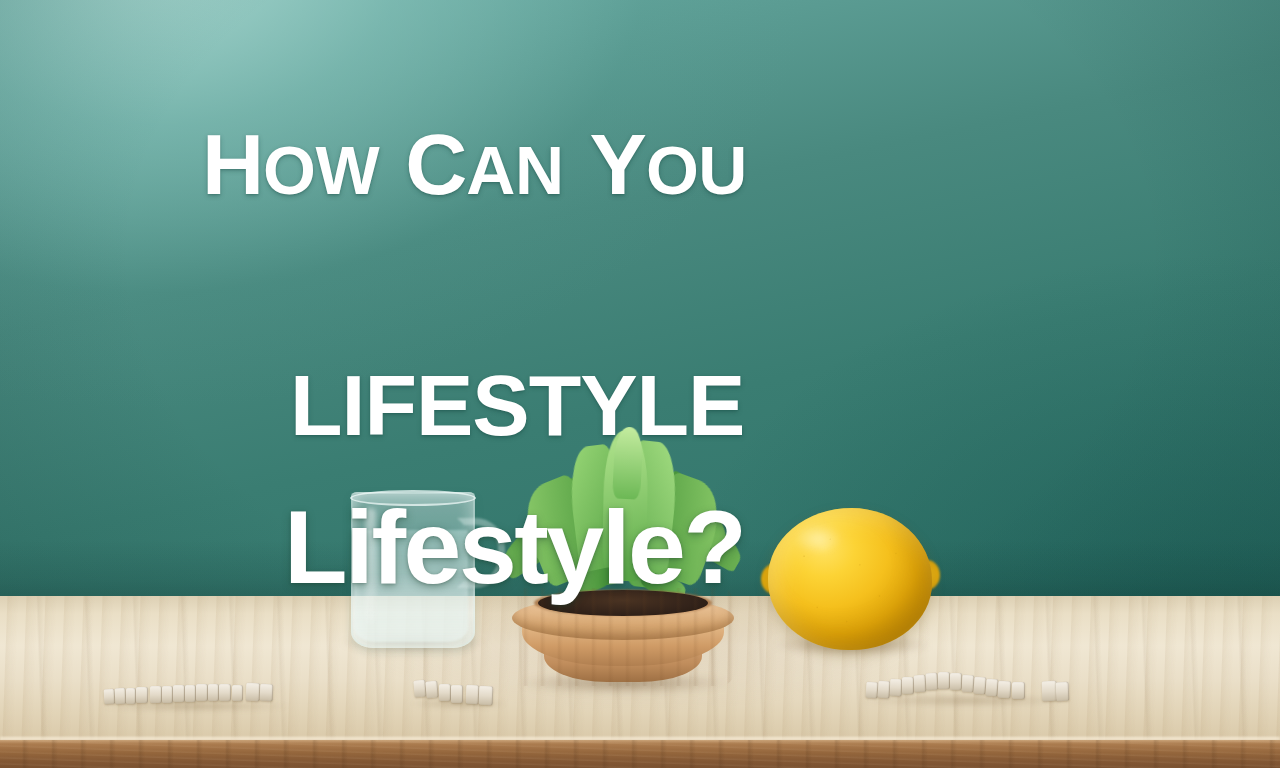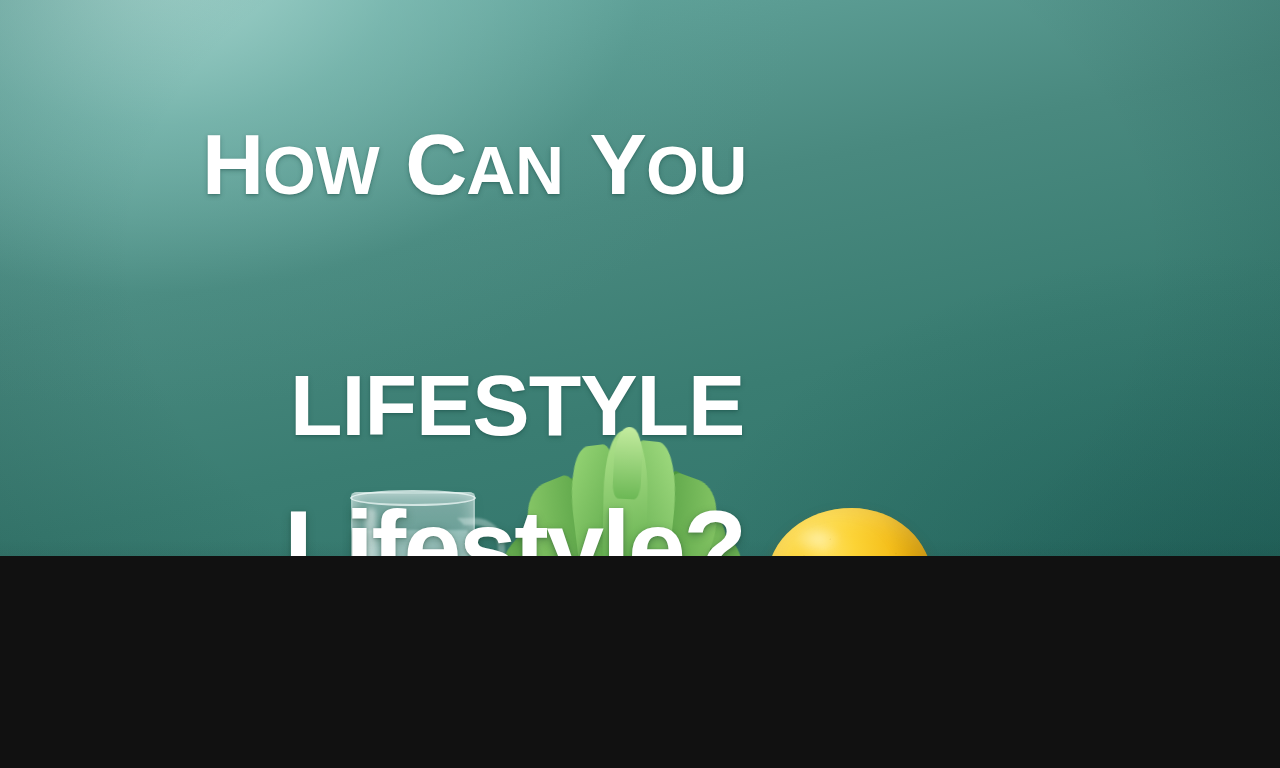--- a/index.html
+++ b/index.html
@@ -8,21 +8,21 @@
     padding: 0;
     background: #111;
   }
   body {
     font-family: "Liberation Sans", sans-serif;
   }
 
   #stage {
     position: relative;
     width: 1280px;
-    height: 556px;
+    height: 768px;
     overflow: hidden;
     background: #3d8278;
   }
 
   
   .wall {
     position: absolute;
     left: 0; top: 0;
     width: 1280px;
     height: 604px;

